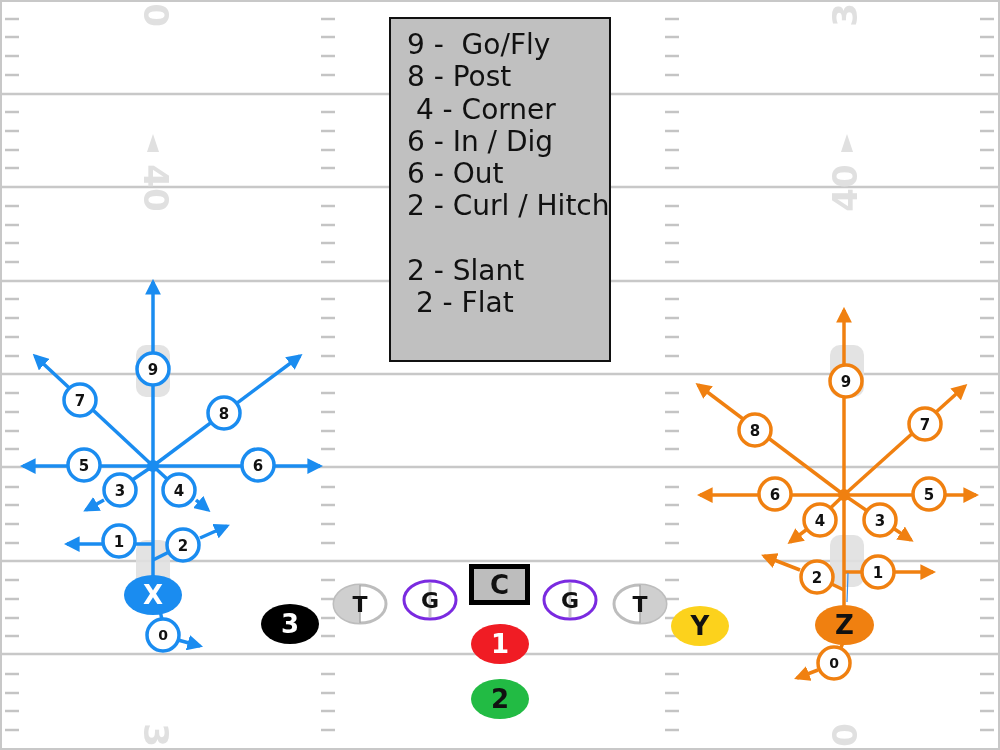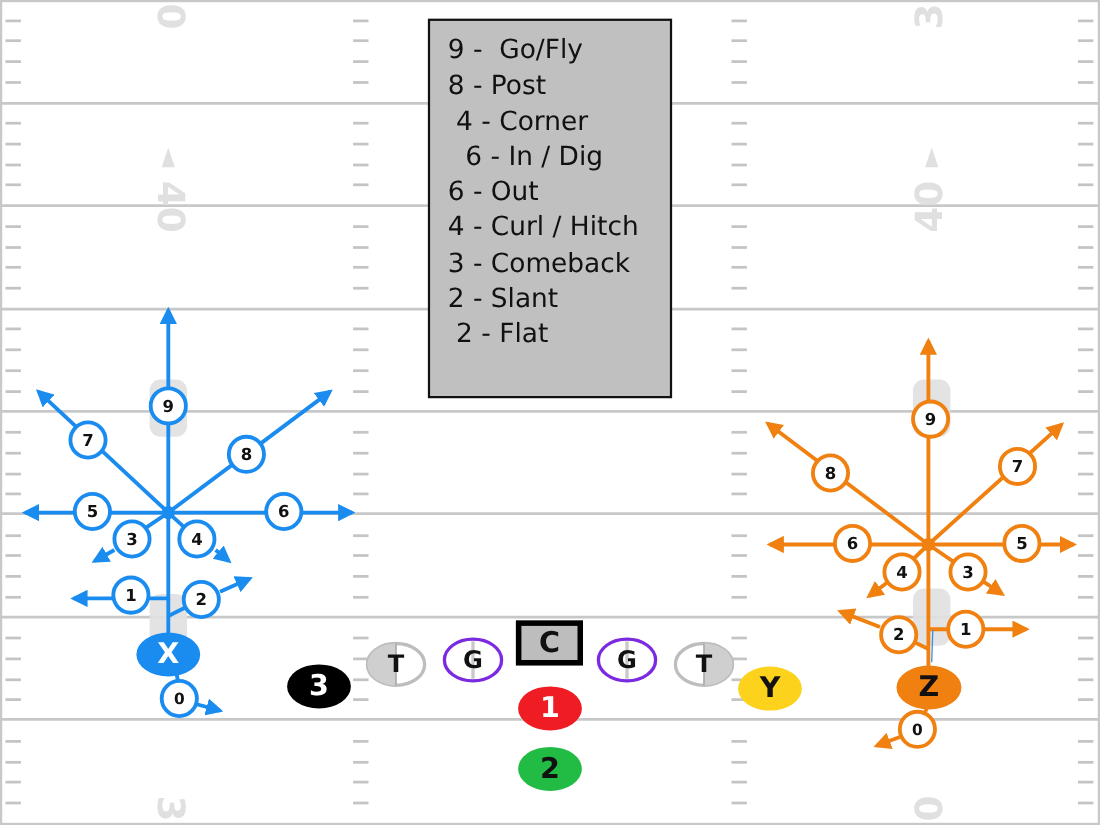--- a/index.html
+++ b/index.html
@@ -4,21 +4,21 @@
 <style>
   html, body { margin: 0; padding: 0; background: #ffffff; }
   body { width: 1000px; height: 750px; position: relative; overflow: hidden;
          font-family: "DejaVu Sans", "Liberation Sans", sans-serif; }
   #field { position: absolute; left: 0; top: 0; width: 1000px; height: 750px; }
   .legend {
     position: absolute; left: 389px; top: 17px; width: 218px; height: 341px;
     background: #c0c0c0; border: 2px solid #111; box-sizing: content-box;
   }
   .legend-item {
-    position: absolute; left: 16px; font-size: 24px; color: #111;
+    position: absolute; left: 16px; font-size: 28px; color: #111;
     font-family: "DejaVu Sans", sans-serif; white-space: pre; line-height: 28px;
   }
   .player {
     position: absolute; border-radius: 50%; display: flex; align-items: center;
     justify-content: center; font-weight: bold; font-size: 26px;
     font-family: "DejaVu Sans", sans-serif; box-sizing: border-box;
   }
   .center-box {
     position: absolute; left: 469px; top: 564px; width: 61px; height: 41px;
     background: #bdbdbd; border: 5px solid #000; box-sizing: border-box;
@@ -291,24 +291,23 @@
     <ellipse cx="640" cy="604" rx="26" ry="19" fill="#fff" stroke="#bdbdbd" stroke-width="3"></ellipse>
     <path d="M640,585 A26,19 0 0 1 640,623 Z" fill="#cfcfcf"></path>
     <line x1="640" y1="585" x2="640" y2="623" stroke="#aaa" stroke-width="1.5"></line>
   </g>
 </svg>
 
 <div class="legend">
   <div class="legend-item" style="top:12px;">9 -  Go/Fly</div>
   <div class="legend-item" style="top:44px;">8 - Post</div>
   <div class="legend-item" style="top:77px;"> 4 - Corner</div>
-  <div class="legend-item" style="top:109px;margin-left:16px;">6 - In / Dig</div>
+  <div class="legend-item" style="top:109px;">6 - In / Dig</div>
   <div class="legend-item" style="top:141px;">6 - Out</div>
-  <div class="legend-item" style="top:173px;">4 - Curl / Hitch</div>
-  <div class="legend-item" style="top:206px;">3 - Comeback</div>
+  <div class="legend-item" style="top:173px;">2 - Curl / Hitch</div>
   <div class="legend-item" style="top:238px;text-align:right;">2 - Slant</div>
   <div class="legend-item" style="top:270px;"> 2 - Flat</div>
 </div>
 
 <div class="player" style="left:124px; top:575px; width:58px; height:40px; background:#1a8cf0; color:#fff;">
     <span>X</span>
   </div>
 <div class="player" style="left:815px; top:605px; width:59px; height:40px; background:#f08010; color:#111;">
     <span>Z</span>
   </div>

